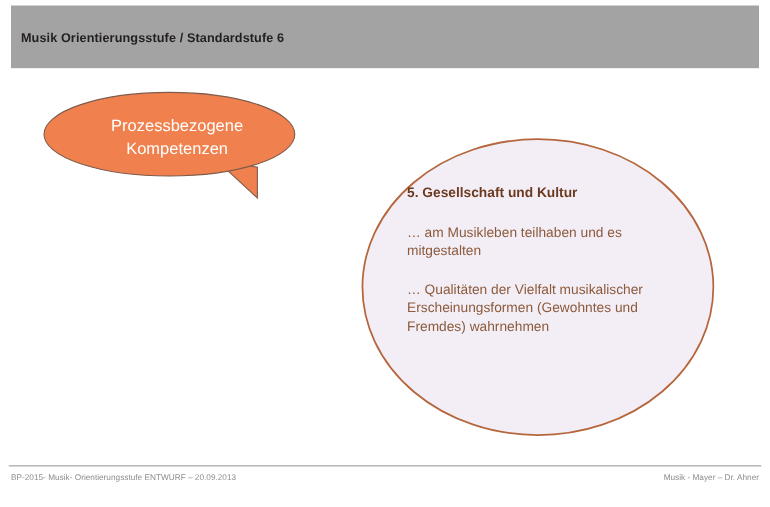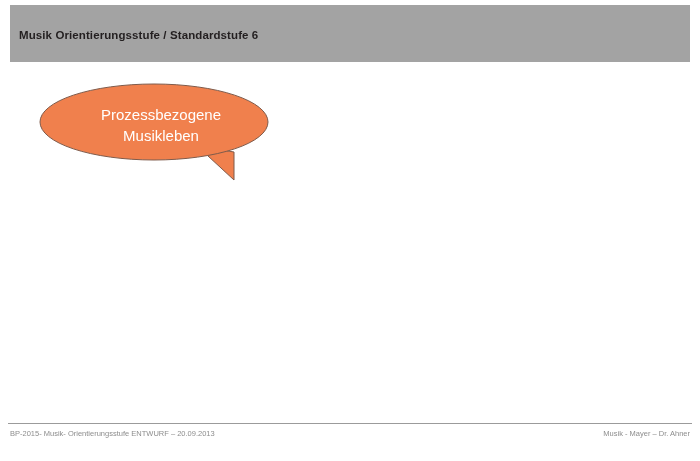--- a/index.html
+++ b/index.html
@@ -151,22 +151,32 @@
     <div class="header-title">Musik Orientierungsstufe / Standardstufe 6</div>
   </div>
 
   <div class="bubble-wrap">
     <svg class="bubble-svg" viewBox="0 0 245 108" xmlns="http://www.w3.org/2000/svg">
       <path d="M160 66 L196 72 L196 100 L170 76 Z" fill="#F0804D" stroke="#7F5B4B" stroke-width="1"></path>
       <ellipse cx="116" cy="42" rx="114" ry="38" fill="#F0804D" stroke="#7F5B4B" stroke-width="1"></ellipse>
     </svg>
     <div class="bubble-text">
       <div>Prozessbezogene</div>
-      <div>Musikleben</div>
+      <div>Kompetenzen</div>
     </div>
   </div>
 
+  <div class="oval-wrap">
+    <svg class="oval-svg" viewBox="0 0 322 272" xmlns="http://www.w3.org/2000/svg">
+      <ellipse cx="161" cy="136" rx="159.5" ry="134.5" fill="#F3EEF6" stroke="#B5663C" stroke-width="1.6"></ellipse>
+    </svg>
+    <div class="oval-content">
+      <p class="oval-heading">5. Gesellschaft und Kultur</p>
+      <p class="oval-para">… am Musikleben teilhaben und es mitgestalten</p>
+      <p class="oval-para">… Qualitäten der Vielfalt musikalischer Erscheinungsformen (Gewohntes und Fremdes) wahrnehmen</p>
+    </div>
+  </div>
 
   <div class="footer-rule"></div>
   <div class="footer-left">BP-2015- Musik- Orientierungsstufe ENTWURF – 20.09.2013</div>
   <div class="footer-right">Musik - Mayer – Dr. Ahner</div>
 
 </div>
 
 </body></html>

